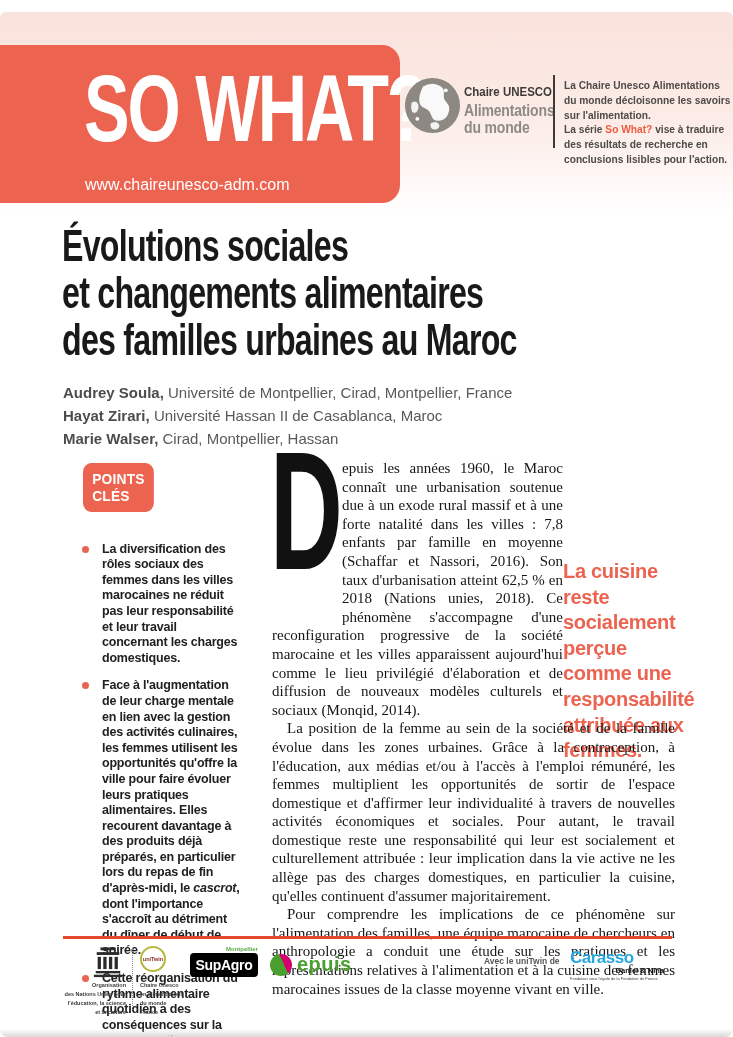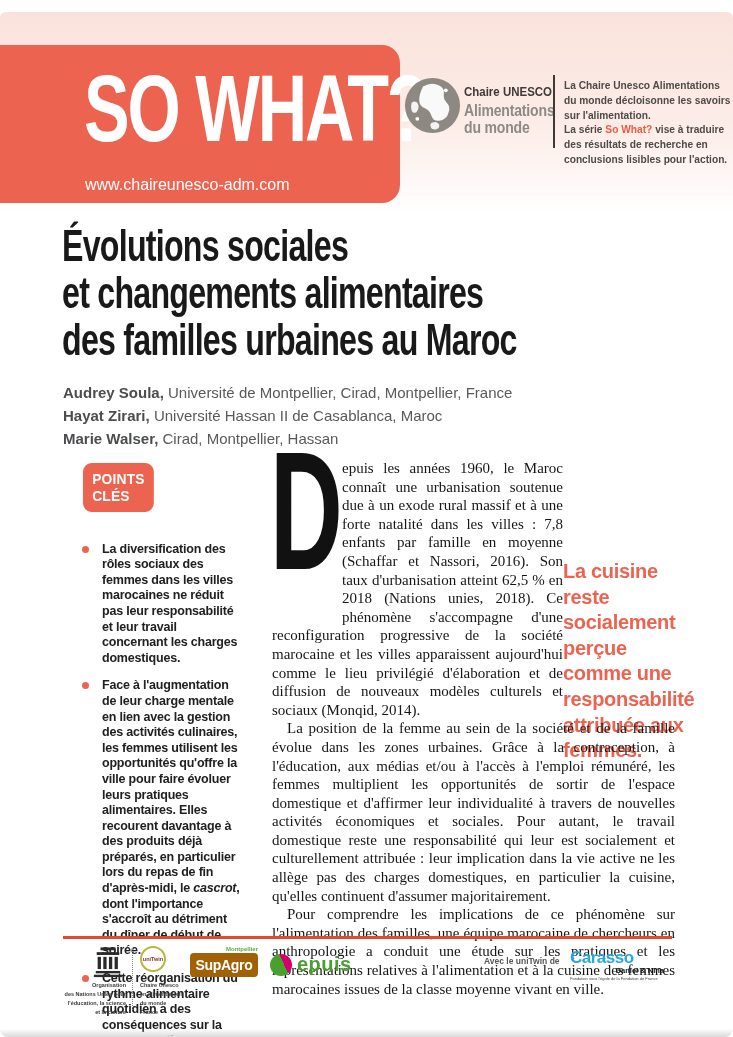--- a/index.html
+++ b/index.html
@@ -69,21 +69,21 @@
   .unesco-cap{position:absolute;left:54px;top:981px;width:72px;font-size:5.5px;line-height:1.65;
     color:#3b3b3b;text-align:right;white-space:pre-line;font-weight:bold;}
   .foot-dot{position:absolute;left:132px;top:948px;height:64px;width:0;border-left:1px dotted #8a8a8a;}
   .unitwin-icon{position:absolute;left:140px;top:946px;width:22px;height:22px;border-radius:50%;
     border:2px solid #b5b83c;color:#8c2f1f;font-size:5.5px;font-weight:bold;
     display:flex;align-items:center;justify-content:center;}
   .chaire-cap{position:absolute;left:140px;top:981px;width:72px;font-size:5.5px;line-height:1.65;
     color:#3b3b3b;white-space:pre-line;font-weight:bold;}
   .supagro{position:absolute;left:190px;top:946px;width:68px;}
   .sa-city{font-size:6px;font-weight:bold;color:#5aaa46;text-align:right;margin-bottom:1px;}
-  .sa-box{background:#a16207;color:#fff;border-radius:4px;font-weight:bold;font-size:14px;
+  .sa-box{background:#000000;color:#fff;border-radius:4px;font-weight:bold;font-size:14px;
     padding:4px 4px;text-align:center;letter-spacing:-.3px;}
   .cirad{position:absolute;left:270px;top:953px;display:flex;align-items:center;gap:5px;}
   .cirad-mark{width:22px;height:22px;border-radius:50%;
     background:linear-gradient(245deg,#d4006e 40%,#4aa02f 40%);}
   .cirad-name{font-size:20px;font-weight:bold;color:#4aa02f;letter-spacing:.5px;}
   .support{position:absolute;left:484px;top:956px;font-size:8.5px;font-weight:bold;color:#55565a;}
   .carasso{position:absolute;left:570px;top:948px;width:100px;}
   .c-name{font-size:17px;font-weight:bold;color:#29a8df;letter-spacing:-.5px;}
   .c-sub{font-size:7.5px;font-weight:bold;color:#121212;margin-top:-2px;text-align:right;width:94px;}
   .c-tag{font-size:4px;color:#444;margin-top:1px;white-space:nowrap;}

